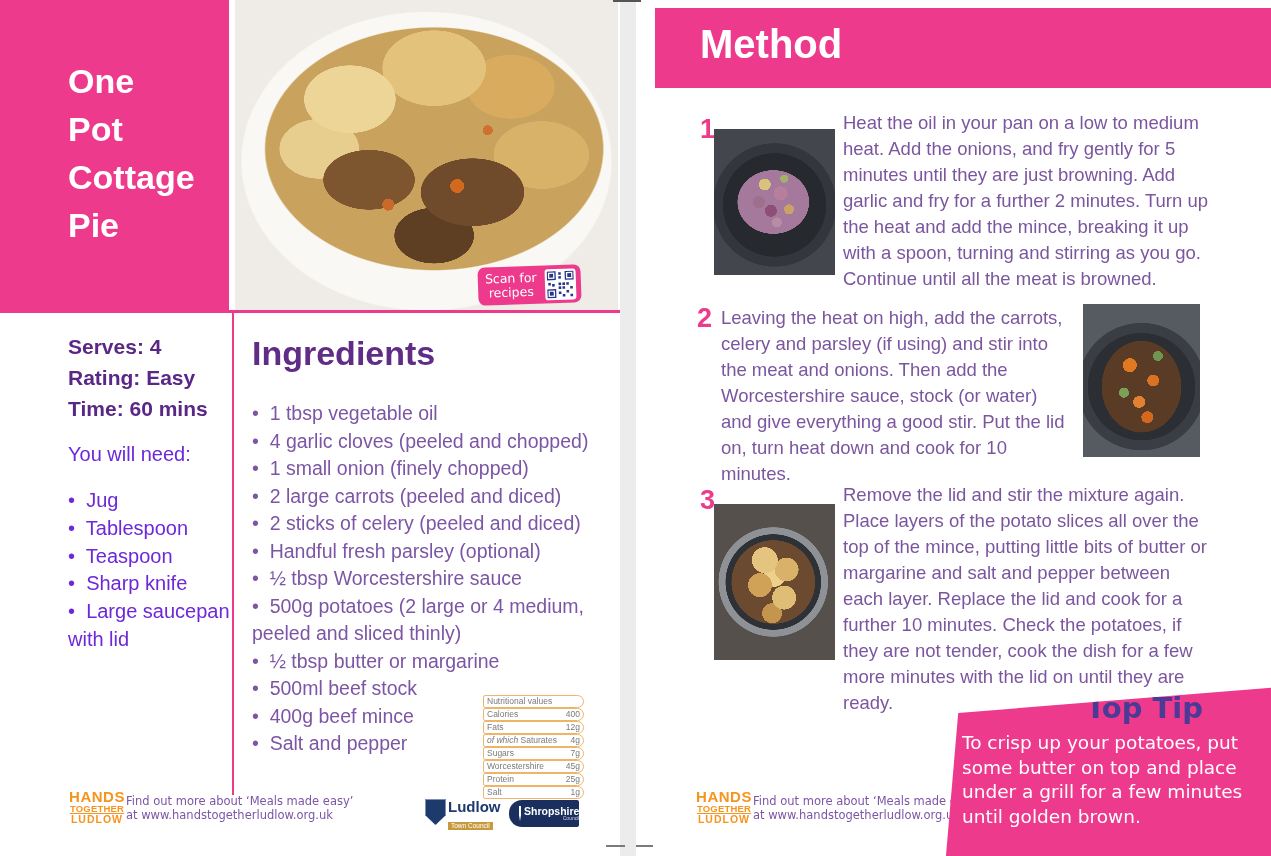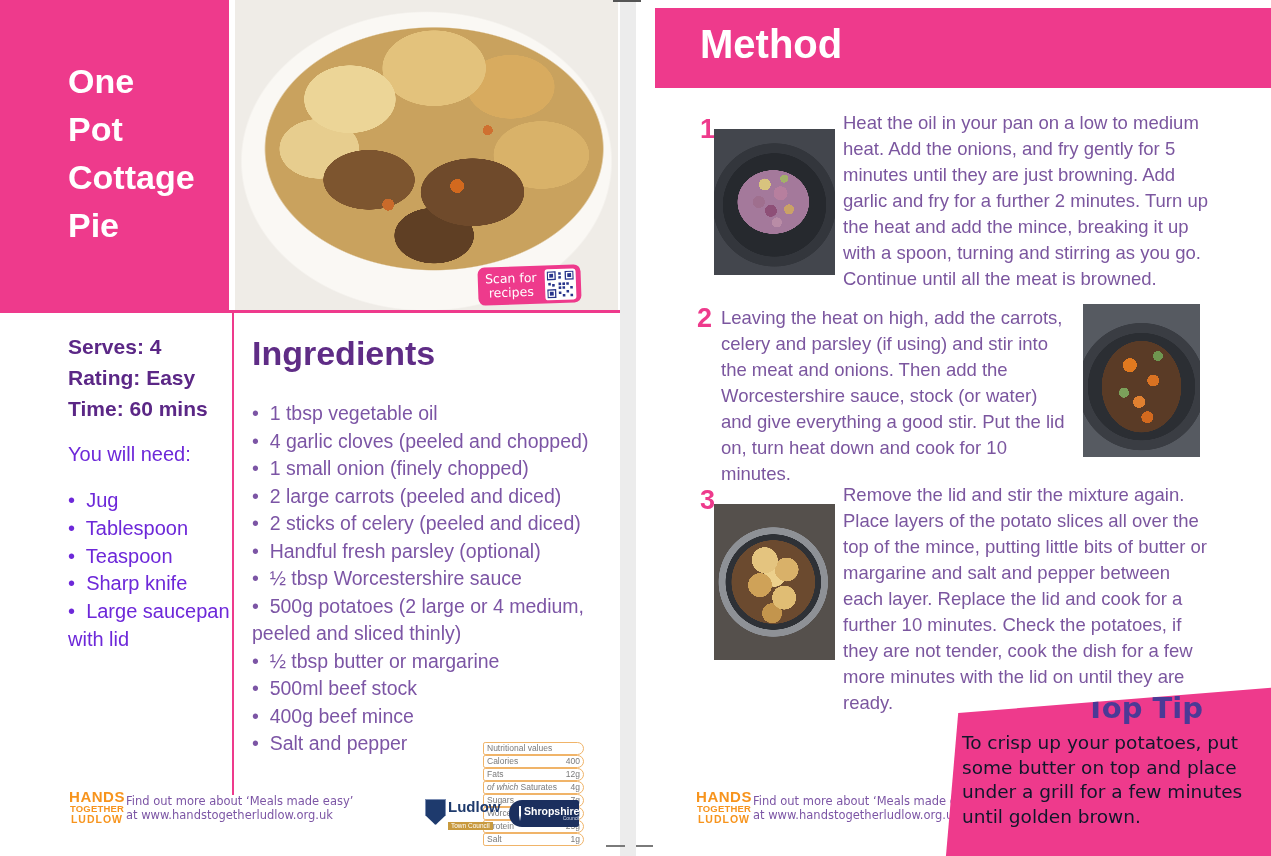--- a/index.html
+++ b/index.html
@@ -37,29 +37,29 @@
 
   .info{left:68px;top:331px;width:165px;color:#5B2786;font-size:21px;font-weight:bold;line-height:31px;}
   .you-need{left:68px;top:443px;width:165px;color:#6d28d9;font-size:20px;}
   .equipment{left:68px;top:487px;width:165px;color:#6d28d9;font-size:20px;line-height:27.8px;}
   .equip-item::before{content:"•  ";white-space:pre;}
 
   .ing-heading{left:252px;top:334px;color:#5F2C86;font-size:34px;font-weight:bold;}
   .ing-list{left:252px;top:400px;width:352px;color:#7C55A5;font-size:19.5px;line-height:27.5px;}
   .ing-item::before{content:"•  ";white-space:pre;}
 
-  .nutrition{left:483px;top:695px;width:101px;margin-top:47px;}
+  .nutrition{left:483px;top:695px;width:101px;}
   .nut-row{height:10.5px;border:1px solid #F0B469;border-radius:3px 9px 9px 3px;background:#fff;
     font-size:8.5px;color:#7a7a7a;display:flex;justify-content:space-between;align-items:center;
     padding:0 3px;margin-bottom:0.5px;}
   .nut-row i{font-style:italic;}
 
   .footer-logo{width:58px;text-align:center;color:#F7941D;font-weight:bold;line-height:1;}
   .fl1{font-size:15px;letter-spacing:0.5px;}
-  .fl2{font-size:9.5px;letter-spacing:0.2px;}
+  .fl2{font-size:9.5px;letter-spacing:0.2px;text-decoration:underline;}
   .fl3{font-size:10.5px;letter-spacing:1px;}
   .footer-text{color:#7C55A5;font-size:11.5px;line-height:13.5px;font-family:"DejaVu Sans",sans-serif;}
   .footer-left-logo{left:68px;top:789px;}
   .footer-left-text{left:126px;top:795px;}
   .footer-right-logo{left:695px;top:789px;}
   .footer-right-text{left:753px;top:795px;}
 
   .logo-ludlow{left:425px;top:799px;width:78px;height:31px;display:flex;align-items:flex-start;}
   .shield{width:19px;height:24px;background:#1e3a6d;border:1.5px solid #7d8fb4;
     clip-path:polygon(0 0,100% 0,100% 62%,50% 100%,0 62%);}
@@ -129,21 +129,21 @@
       radial-gradient(circle 11px at 50% 46%, #ecd08c 0 99%, transparent 100%),
       radial-gradient(circle 42px at 49% 50%, #6b4a2f 0 99%, transparent 100%),
       radial-gradient(circle 48px at 49% 50%, #2e3136 0 99%, transparent 100%),
       radial-gradient(circle 55px at 49% 50%, #8e9196 0 99%, #55504c 100%),
       linear-gradient(#b3aca8 78%, #2a2c2e 79%);}
 
   .toptip{left:940px;top:675px;width:331px;height:181px;background:#EE3A8C;
     clip-path:polygon(5.5% 21%,100% 7%,100% 100%,1.8% 100%);}
   .tip-heading{position:absolute;right:68px;top:16px;color:#4B3A96;font-size:29px;font-weight:bold;
     font-family:"DejaVu Sans",sans-serif;}
-  .tip-text{position:absolute;left:22px;top:56px;width:285px;color:#0f172a;font-size:18.5px;
+  .tip-text{position:absolute;left:22px;top:56px;width:285px;color:#ffffff;font-size:18.5px;
     line-height:24.5px;font-family:"DejaVu Sans",sans-serif;}
 </style>
 </head>
 <body>
 
 <div class="abs title-block">
   <div class="abs title" style="left:68px;top:57px;position:absolute;">
     <div>One</div>
     <div>Pot</div>
     <div>Cottage</div>

